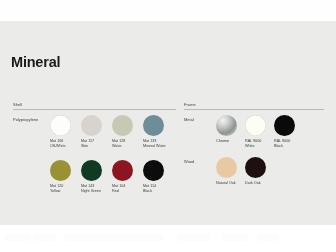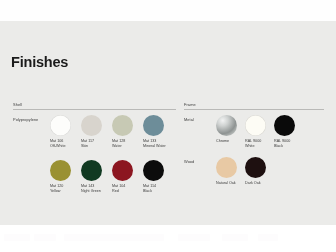--- a/index.html
+++ b/index.html
@@ -135,21 +135,21 @@
   .cap .l2 { display: block; }
 </style>
 </head>
 <body>
 
 <div class="viewer">
 
   <div class="top-strip"></div>
 
   <div class="slide">
-    <div class="slide-title">Finishes</div>
+    <div class="slide-title">Mineral</div>
     <div id="columns-host">
         <div class="col shell">
           <div class="col-head">
             <div class="label">Shell</div>
             <div class="rule"></div>
           </div>
           <div class="group" style="position: absolute; left: 0px; top: 13px;">
             <div class="group-label">Polypropylene</div>
             <div class="swatch-row">
               <div class="swatch-cell">

